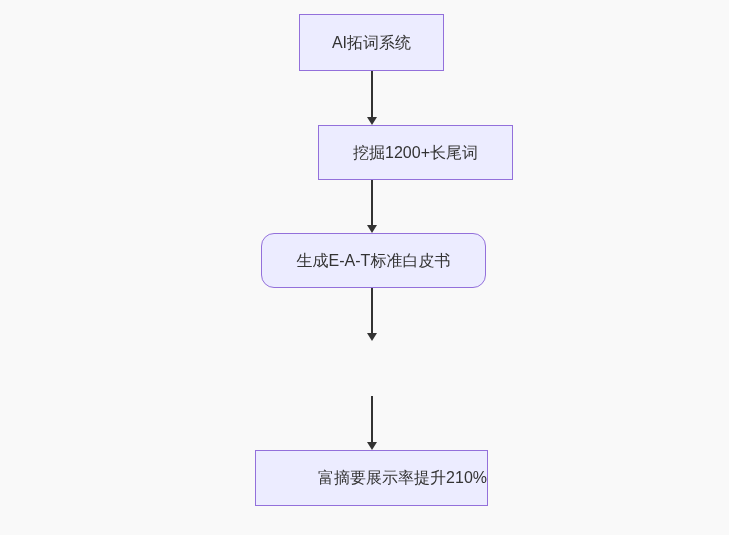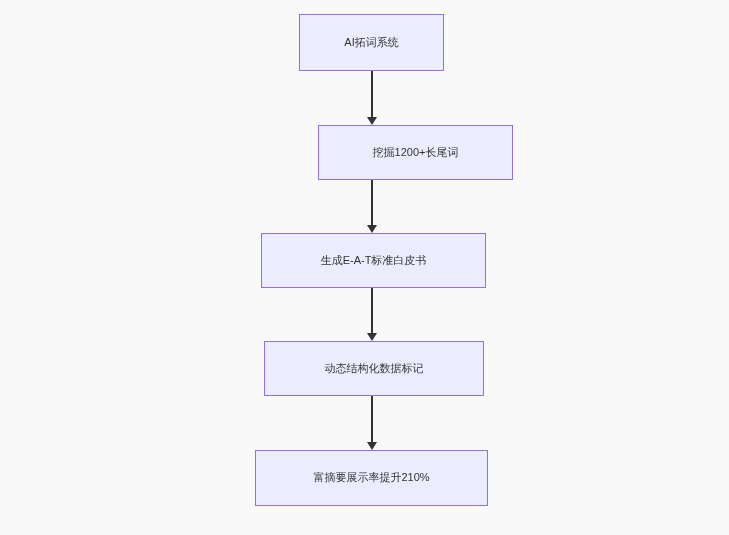--- a/index.html
+++ b/index.html
@@ -16,30 +16,30 @@
   }
   .node {
     position: absolute;
     box-sizing: border-box;
     display: flex;
     align-items: center;
     justify-content: center;
     background: var(--node-fill, #ECECFF);
     border: 1px solid var(--node-border, #9370DB);
     color: var(--text, #333333);
-    font-size: 11px;
+    font-size: 16px;
     line-height: 1.2;
     white-space: nowrap;
     text-align: center;
   }
   .n0 { left: 299px; top: 14px;  width: 145px; height: 57px; }
   .n1 { left: 275px; top: 125px; width: 195px; height: 55px; margin-left: 43px; }
-  .n2 { left: 261px; top: 233px; width: 225px; height: 55px; }
+  .n2 { left: 261px; top: 233px; width: 225px; height: 55px; border-radius: 13px; }
   .n3 { left: 264px; top: 341px; width: 220px; height: 55px; }
-  .n4 { left: 255px; top: 450px; width: 233px; height: 56px; }
+  .n4 { left: 255px; top: 450px; width: 233px; height: 56px; justify-content: flex-end; }
 
   .arrow {
     position: absolute;
     left: 367px;
     width: 9px;
     display: flex;
     flex-direction: column;
     align-items: center;
   }
   .a0 { top: 71px;  height: 54px; }
@@ -84,23 +84,20 @@
 
   <div class="node n2">
     <span>生成E-A-T标准白皮书</span>
   </div>
 
   <div class="arrow a2">
     <div class="line"></div>
     <div class="head"></div>
   </div>
 
-  <div class="node n3">
-    <span>动态结构化数据标记</span>
-  </div>
 
   <div class="arrow a3">
     <div class="line"></div>
     <div class="head"></div>
   </div>
 
   <div class="node n4">
     <span>富摘要展示率提升210%</span>
   </div>
 

